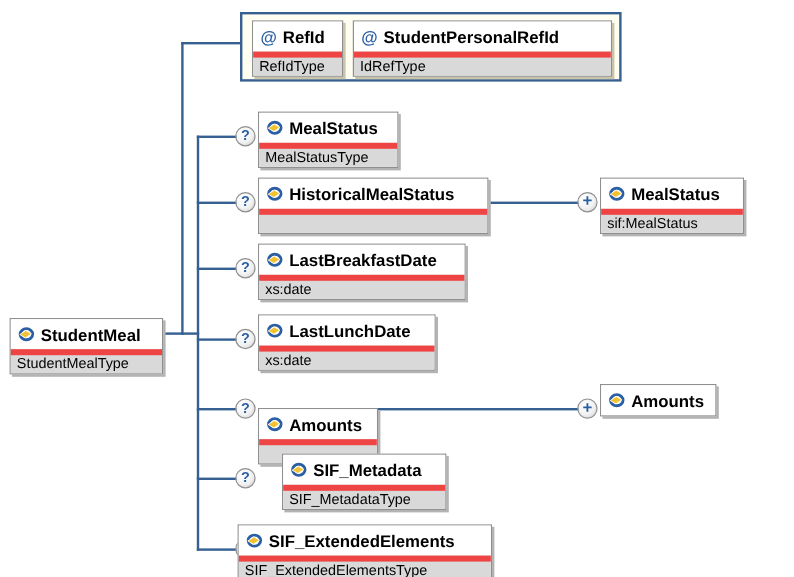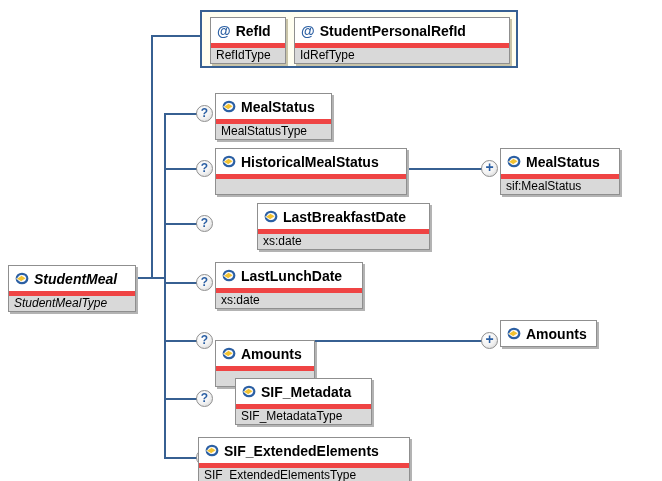--- a/index.html
+++ b/index.html
@@ -114,21 +114,21 @@
     </div>
     <div class="ebox" style="left:92px; top:5px; width:214px;">
       <div class="title">
         <span class="at">@</span>
         <span>StudentPersonalRefId</span>
       </div>
       <div class="band">IdRefType</div>
     </div>
   </div>
 
-  <div class="ebox" style="left:8px; top:265px; width:126px;font-style:italic;">
+  <div class="ebox" style="left:8px; top:265px; width:126px;">
     <div class="title">
       <span class="eicon">
         <svg width="14" height="13" viewBox="0 0 14 13">
             <ellipse cx="7" cy="6.5" rx="5.2" ry="4.6" fill="none" stroke="#2b5fa3" stroke-width="2.4"></ellipse>
             <polygon points="1.5,6.8 6.5,3.4 11.2,6.2 6.2,9.6" fill="#f2c231" stroke="#ffffff" stroke-width="0.7"></polygon>
           </svg>
       </span>
       <span>StudentMeal</span>
     </div>
     <div class="band">StudentMealType</div>
@@ -164,21 +164,21 @@
         <svg width="14" height="13" viewBox="0 0 14 13">
             <ellipse cx="7" cy="6.5" rx="5.2" ry="4.6" fill="none" stroke="#2b5fa3" stroke-width="2.4"></ellipse>
             <polygon points="1.5,6.8 6.5,3.4 11.2,6.2 6.2,9.6" fill="#f2c231" stroke="#ffffff" stroke-width="0.7"></polygon>
           </svg>
       </span>
       <span>HistoricalMealStatus</span>
     </div>
     <div class="band"></div>
   </div>
 
-  <div class="ebox" style="left:215px; top:203px; width:171px;margin-left:42px;">
+  <div class="ebox" style="left:215px; top:203px; width:171px;">
     <div class="title">
       <span class="eicon">
         <svg width="14" height="13" viewBox="0 0 14 13">
             <ellipse cx="7" cy="6.5" rx="5.2" ry="4.6" fill="none" stroke="#2b5fa3" stroke-width="2.4"></ellipse>
             <polygon points="1.5,6.8 6.5,3.4 11.2,6.2 6.2,9.6" fill="#f2c231" stroke="#ffffff" stroke-width="0.7"></polygon>
           </svg>
       </span>
       <span>LastBreakfastDate</span>
     </div>
     <div class="band">xs:date</div>

